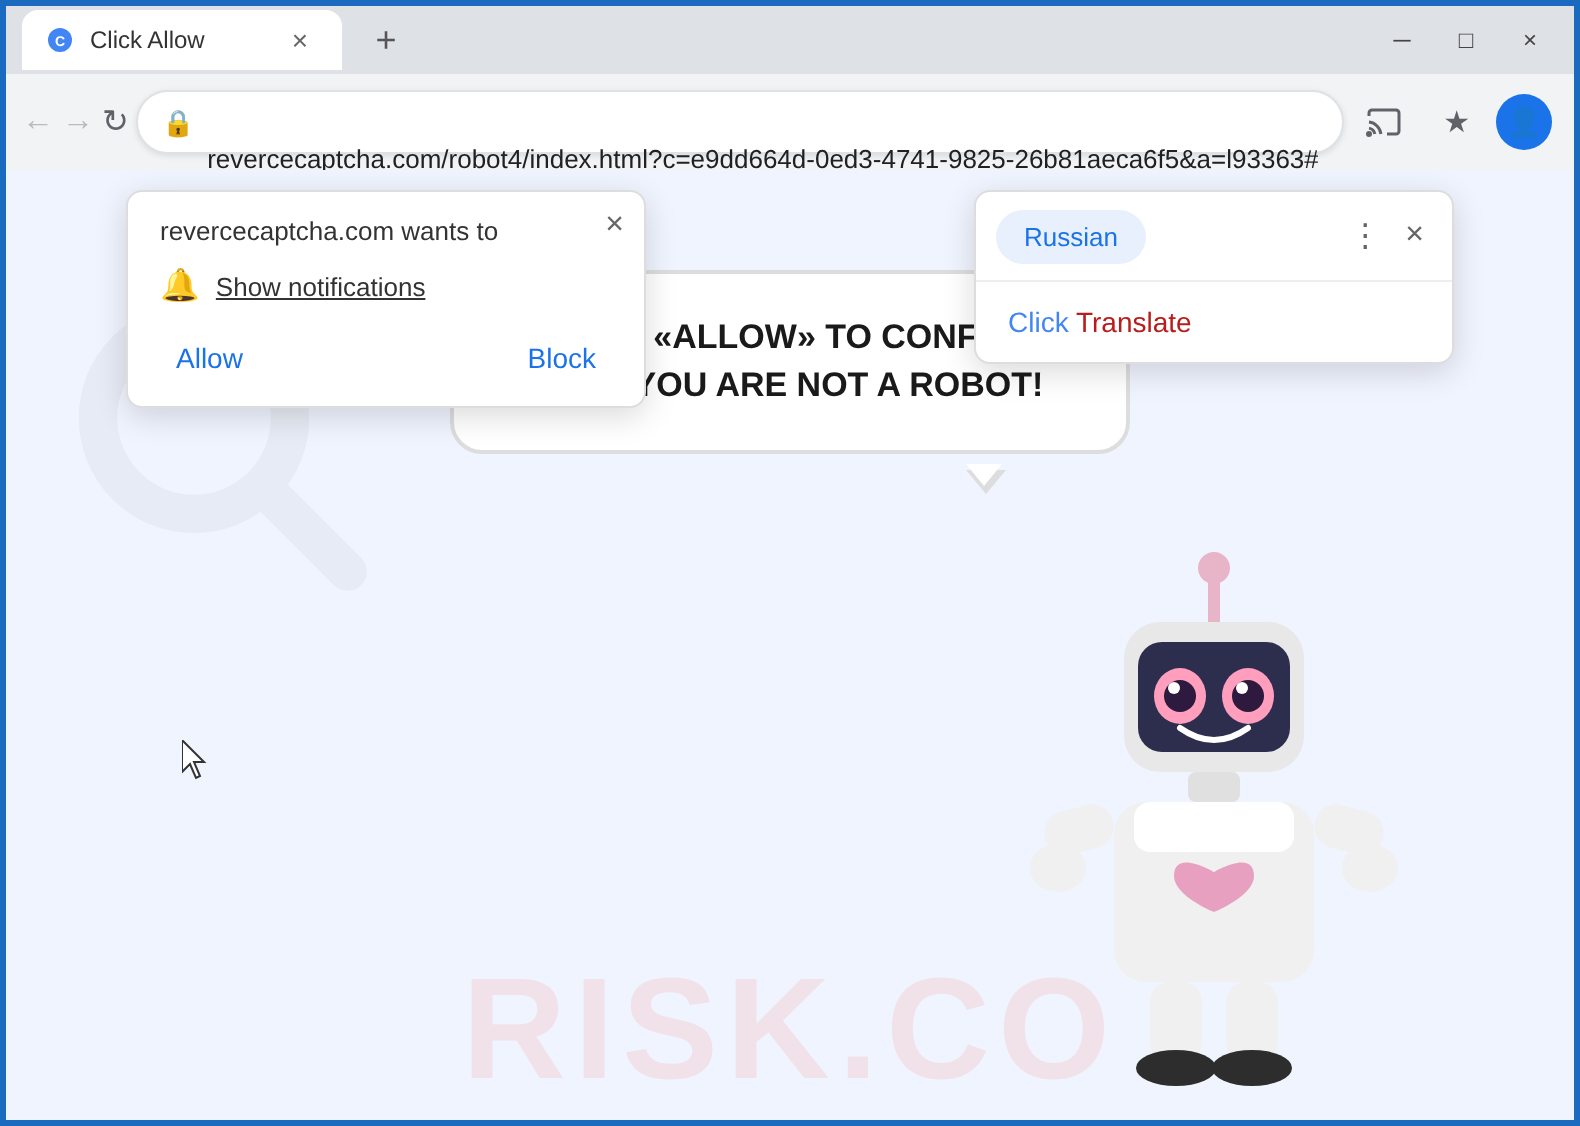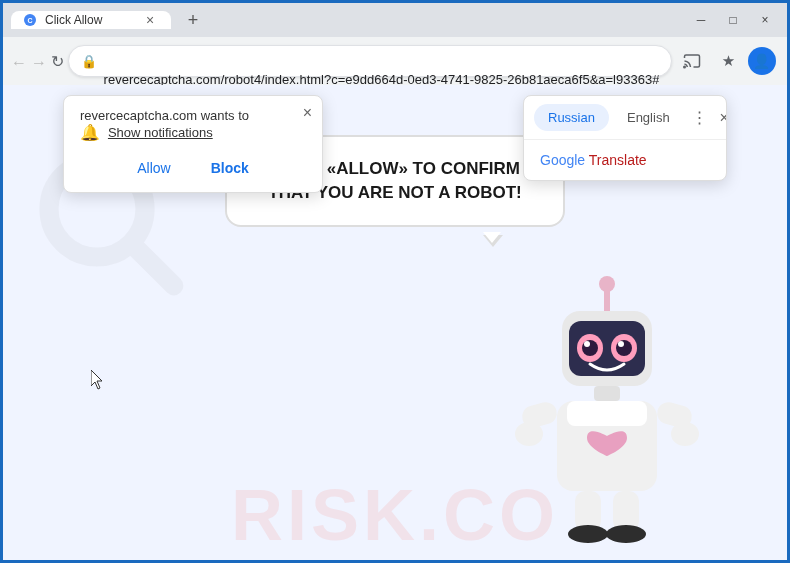--- a/index.html
+++ b/index.html
@@ -17,21 +17,21 @@
       background: #dee1e6;
       height: 34px;
       display: flex;
       align-items: center;
       padding: 0 8px;
       gap: 8px;
     }
     .tab-active {
       background: #fff;
       border-radius: 8px 8px 0 0;
-      height: 18px;
+      height: 30px;
       display: flex;
       align-items: center;
       padding: 0 12px;
       gap: 8px;
       font-size: 12px;
       color: #333;
       min-width: 160px;
     }
     .tab-close {
       margin-left: auto;
@@ -238,72 +238,73 @@
       top: 8px;
       right: 10px;
       cursor: pointer;
       color: #666;
       font-size: 16px;
     }
     .notif-title {
       font-size: 13px;
       font-weight: 500;
       color: #333;
+      margin-bottom: 10px;
       padding-right: 20px;
     }
     .notif-item {
       display: flex;
       align-items: center;
       gap: 8px;
       margin-bottom: 14px;
     }
     .notif-bell {
       font-size: 16px;
       color: #555;
     }
     .notif-item-text {
       font-size: 13px;
       color: #333;
       text-decoration: underline;
     }
     .notif-actions {
       display: flex;
       gap: 24px;
-      justify-content: center;
+      justify-content: space-between;
     }
     .notif-btn-allow {
       background: transparent;
       border: none;
       color: #1a73e8;
       font-size: 14px;
       font-weight: 500;
       cursor: pointer;
       padding: 4px 8px;
       border-radius: 4px;
     }
     .notif-btn-block {
       background: transparent;
       border: none;
       color: #1a73e8;
       font-size: 14px;
-      font-weight: 700;
+      font-weight: 400;
       cursor: pointer;
       padding: 4px 8px;
       border-radius: 4px;
     }
 
     
     .translate-popup {
       position: absolute;
       top: 10px;
       right: 60px;
       background: #fff;
       border: 1px solid #ddd;
       border-radius: 8px;
-      width: 204px;
+      width: 240px;
       box-shadow: 0 4px 16px rgba(0,0,0,0.15);
       z-index: 10;
       overflow: hidden;
       margin-left: 16px;
     }
     .translate-header {
       display: flex;
       align-items: center;
       padding: 8px 10px;
       border-bottom: 1px solid #eee;
@@ -472,27 +473,26 @@
     </div>
     <div class="notif-actions">
       <button class="notif-btn-allow">Allow</button>
       <button class="notif-btn-block">Block</button>
     </div>
   </div>
 
   <div class="translate-popup">
     <div class="translate-header">
       <div class="translate-tab active">Russian</div>
-      <div class="translate-tab">English</div>
       <div class="translate-more">⋮</div>
       <div class="translate-close">×</div>
     </div>
     <div class="translate-body">
       <div class="google-translate-text">
-        <span class="google">Google</span>
+        <span class="google">Click</span>
         <span class="translate">Translate</span>
       </div>
     </div>
   </div>
 
   <div class="cursor">
     <svg width="14" height="20" viewBox="0 0 14 20">
       <polygon points="0,0 0,16 4,12 7,19 9,18 6,11 11,11" fill="white" stroke="#333" stroke-width="1"></polygon>
     </svg>
   </div>

